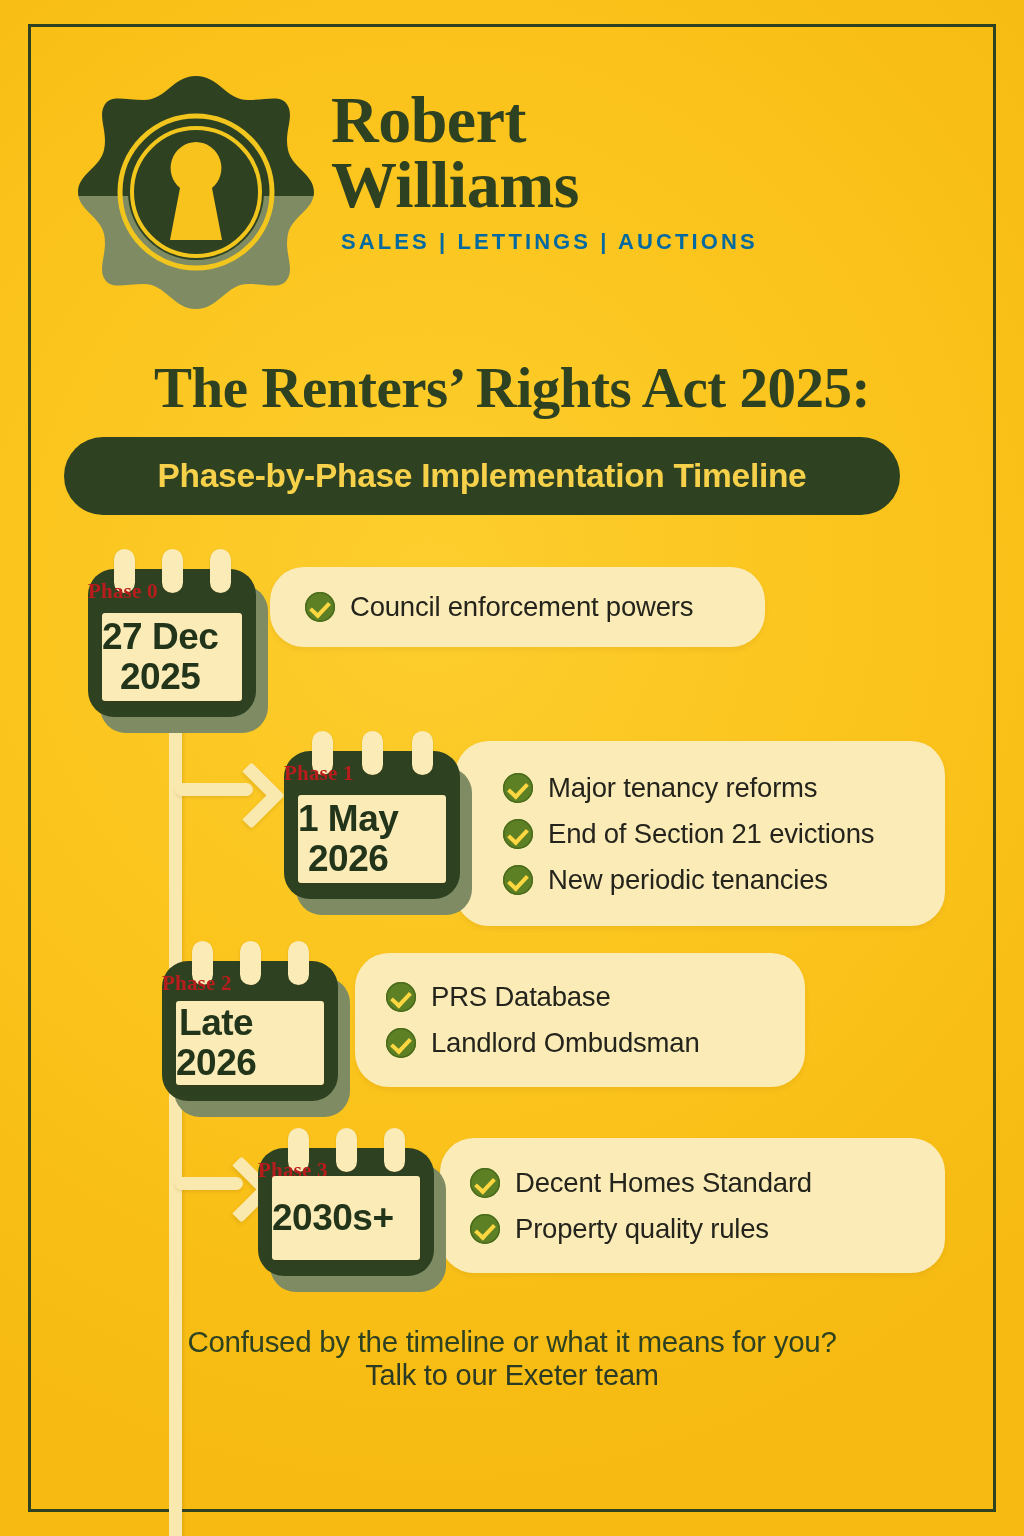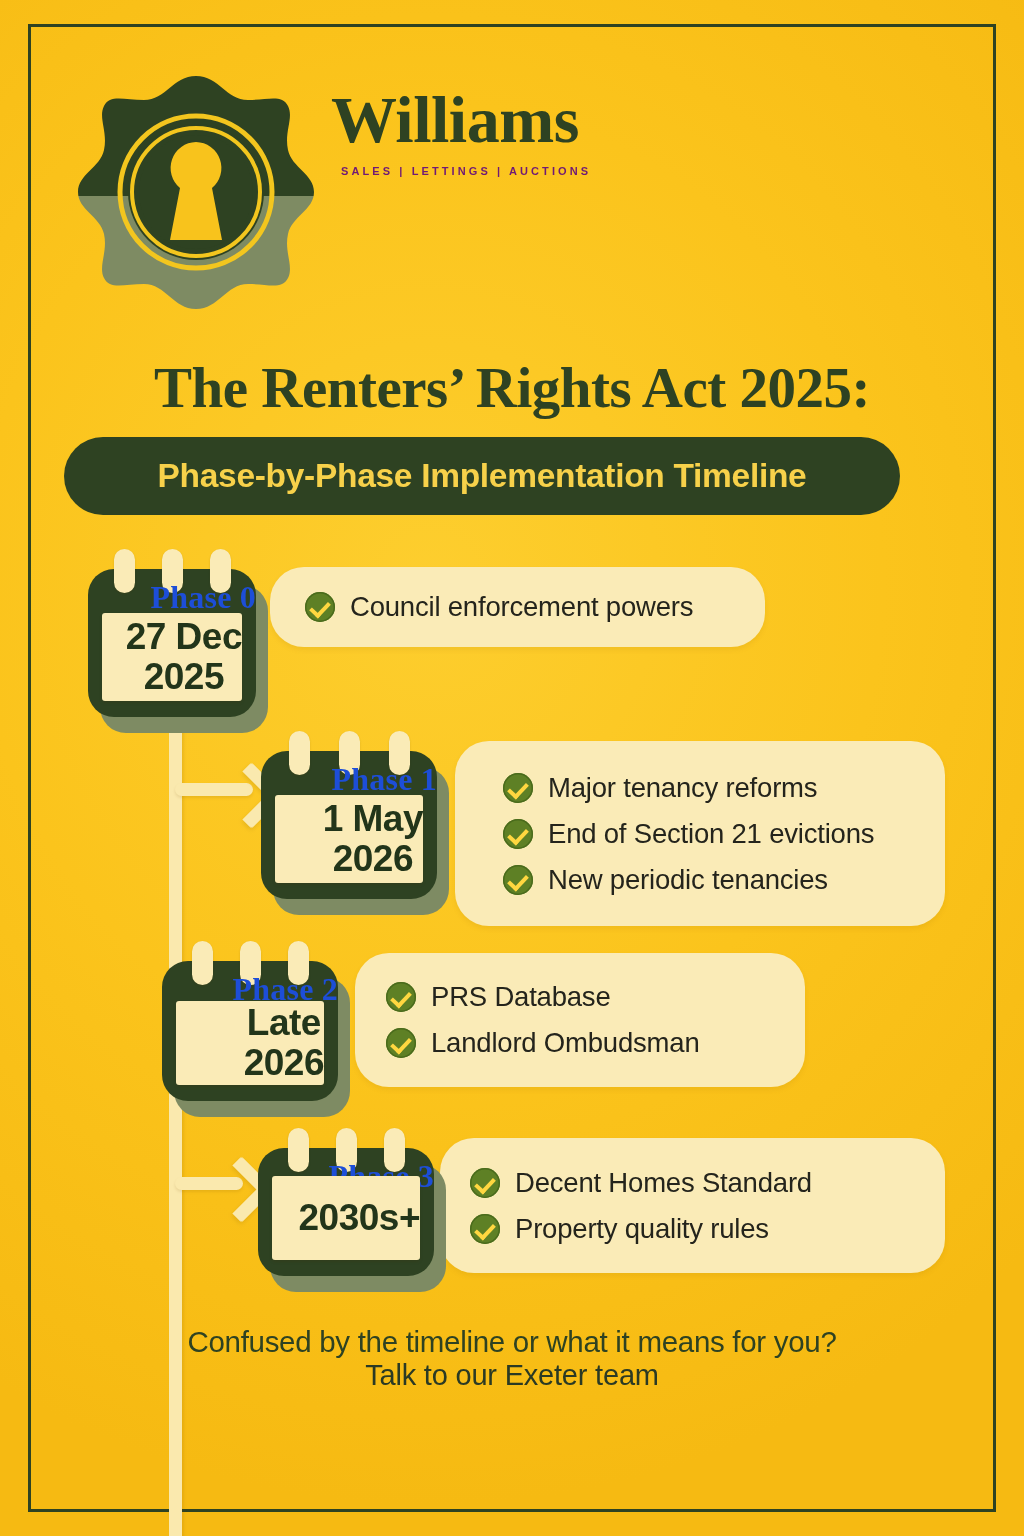--- a/index.html
+++ b/index.html
@@ -30,24 +30,24 @@
     font-family:"Liberation Serif",serif;
     font-weight:bold;
     font-size:66px;
     line-height:0.98;
     color:#2E4222;
     letter-spacing:-0.5px;
   }
   .brand-tag{
     margin-top:12px;
     margin-left:10px;
-    font-size:11px;
+    font-size:22px;
     font-weight:600;
     letter-spacing:3.1px;
-    color:#701a75;
+    color:#0369a1;
     font-family:"Liberation Sans",sans-serif;
   }
 
   
   .headline{
     position:absolute;left:0;top:355px;width:1024px;text-align:center;
     font-family:"Liberation Serif",serif;
     font-weight:bold;
     font-size:57px;
     color:#2E4222;
@@ -119,28 +119,28 @@
   .cal-body{
     position:absolute;left:0;top:0;width:100%;height:100%;
     background:#2E4222;border-radius:26px;
   }
   .ring{
     position:absolute;width:21px;height:44px;border-radius:11px;
     background:#FAEBB7;top:-20px;
     box-shadow:0 1px 2px rgba(80,60,0,.2);
   }
   .cal-title{
-    position:absolute;left:0;right:0;top:10px;text-align:right;
+    position:absolute;left:0;right:0;top:10px;text-align:left;
     font-family:"Liberation Serif",serif;font-weight:bold;
-    font-size:32px;color:#1d4ed8;letter-spacing:0.2px;
+    font-size:21px;color:#b91c1c;letter-spacing:0.2px;
   }
   .cal-date{
     position:absolute;left:14px;right:14px;bottom:16px;
     background:#FAEBB7;border-radius:3px;
-    display:flex;align-items:center;justify-content:flex-end;
+    display:flex;align-items:center;justify-content:flex-start;
     text-align:center;
     font-size:37px;font-weight:bold;color:#22351A;
     line-height:1.08;letter-spacing:-0.5px;
     box-shadow:0 2px 3px rgba(60,50,10,.2);
     font-family:"Liberation Sans",sans-serif;
   }
 
   
   .footer{position:absolute;left:0;top:1325px;width:1024px;text-align:center;}
   .footer-q{font-size:29.5px;font-weight:normal;color:#2E4222;letter-spacing:-0.3px;}
@@ -188,20 +188,21 @@
       <path d="M120 72
                a26 26 0 0 1 16 46
                l10 52
                l-52 0
                l10 -52
                a26 26 0 0 1 16 -46 Z" fill="#F8C31C"></path>
     </svg>
   </div>
 
   <div class="brand">
+    <div class="brand-line">Robert</div>
     <div class="brand-line">Williams</div>
     <div class="brand-tag">SALES | LETTINGS | AUCTIONS</div>
   </div>
 </div>
 
 <div class="headline">The Renters’ Rights Act 2025:</div>
 <div class="subbar">
   <span>Phase-by-Phase Implementation Timeline</span>
 </div>
 
@@ -247,21 +248,21 @@
       <div class="bullet">
         <span class="tick"></span>
         <span>End of Section 21 evictions</span>
       </div>
       <div class="bullet">
         <span class="tick"></span>
         <span>New periodic tenancies</span>
       </div>
     </div>
 
-    <div class="cal" style="left:261px;top:18px;width:176px;height:148px;">
+    <div class="cal" style="left:284px;top:18px;width:176px;height:148px;">
       <div class="cal-shadow"></div>
       <div class="cal-body"></div>
       <div class="ring" style="left:28px;"></div>
       <div class="ring" style="left:78px;"></div>
       <div class="ring" style="left:128px;"></div>
       <div class="cal-title">Phase 1</div>
       <div class="cal-date" style="height:88px;">
         <div>
           <div>1 May</div>
           <div>2026</div>

